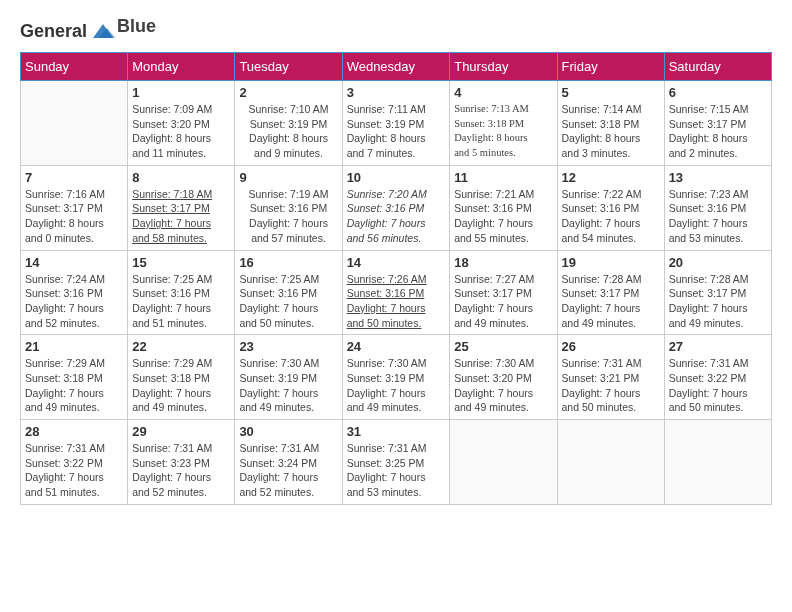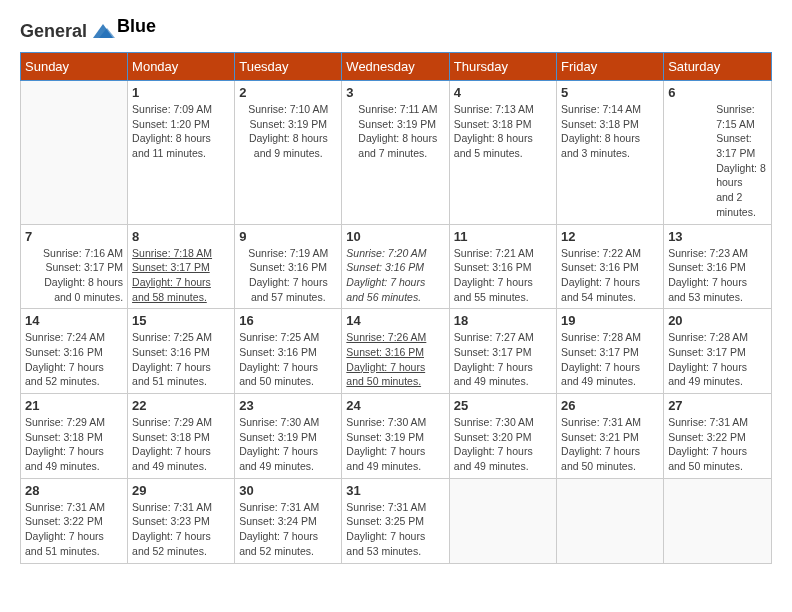--- a/index.html
+++ b/index.html
@@ -36,21 +36,21 @@
     .location {
       font-size: 16px;
       color: #555;
     }
     .calendar {
       width: 100%;
       border-collapse: collapse;
       font-size: 11px;
     }
     .calendar th {
-      background-color: #c2410c;
+      background-color: #be185d;
       color: #fff;
       padding: 6px 4px;
       text-align: left;
       font-size: 13px;
       font-weight: normal;
       border: 1px solid #4a8fd0;
     }
     .calendar td {
       border: 1px solid #ccc;
       vertical-align: top;
@@ -79,21 +79,21 @@
 
 <div class="header">
   <div class="logo">
     <div class="logo-text-row">
       <span style="font-size:18px;font-weight:bold;color:#333;">General</span>
       <svg width="28" height="22" viewBox="0 0 28 22" style="margin-left:2px;">
         <polygon points="4,18 14,4 24,18" fill="#1a6bb5" opacity="0.85"></polygon>
         <polygon points="10,18 18,8 26,18" fill="#1a6bb5" opacity="0.6"></polygon>
       </svg>
     </div>
-    <span style="font-size:18px;font-weight:bold;color:#000000;margin-top:-4px;">Blue</span>
+    <span style="font-size:18px;font-weight:bold;color:#404040;margin-top:-4px;">Blue</span>
   </div>
   <div class="title-block">
     <div class="month-title"></div>
     <div class="location"></div>
   </div>
 </div>
 
 <table class="calendar">
   <thead>
     <tr>
@@ -105,64 +105,64 @@
         <th>Friday</th>
         <th>Saturday</th>
       </tr>
   </thead>
   <tbody id="calendar-body">
   <tr>
         <td class="empty"></td>
         <td>
           <div class="day-num">1</div>
           <div class="day-info" style="white-space: pre-line;">Sunrise: 7:09 AM
-Sunset: 1:20 PM
+Sunset: 3:20 PM
 Daylight: 8 hours
 and 11 minutes.</div>
         </td>
         <td>
           <div class="day-num">2</div>
           <div class="day-info" style="white-space: pre-line; text-align: center;">Sunrise: 7:10 AM
 Sunset: 3:19 PM
 Daylight: 8 hours
 and 9 minutes.</div>
         </td>
         <td>
           <div class="day-num">3</div>
-          <div class="day-info" style="white-space: pre-line; margin-left: 12px;">Sunrise: 7:11 AM
+          <div class="day-info" style="white-space: pre-line;">Sunrise: 7:11 AM
 Sunset: 3:19 PM
 Daylight: 8 hours
 and 7 minutes.</div>
         </td>
         <td>
           <div class="day-num">4</div>
-          <div class="day-info" style="white-space: pre-line;">Sunrise: 7:13 AM
+          <div class="day-info" style="white-space: pre-line; font-family: Liberation Serif, serif;">Sunrise: 7:13 AM
 Sunset: 3:18 PM
 Daylight: 8 hours
 and 5 minutes.</div>
         </td>
         <td>
           <div class="day-num">5</div>
           <div class="day-info" style="white-space: pre-line;">Sunrise: 7:14 AM
 Sunset: 3:18 PM
 Daylight: 8 hours
 and 3 minutes.</div>
         </td>
         <td>
           <div class="day-num">6</div>
-          <div class="day-info" style="white-space: pre-line; margin-left: 48px;">Sunrise: 7:15 AM
+          <div class="day-info" style="white-space: pre-line;">Sunrise: 7:15 AM
 Sunset: 3:17 PM
 Daylight: 8 hours
 and 2 minutes.</div>
         </td>
       </tr>
       <tr>
         <td>
           <div class="day-num">7</div>
-          <div class="day-info" style="white-space: pre-line; text-align: right;">Sunrise: 7:16 AM
+          <div class="day-info" style="white-space: pre-line;">Sunrise: 7:16 AM
 Sunset: 3:17 PM
 Daylight: 8 hours
 and 0 minutes.</div>
         </td>
         <td>
           <div class="day-num">8</div>
           <div class="day-info" style="white-space: pre-line; text-decoration: underline;">Sunrise: 7:18 AM
 Sunset: 3:17 PM
 Daylight: 7 hours
 and 58 minutes.</div>

